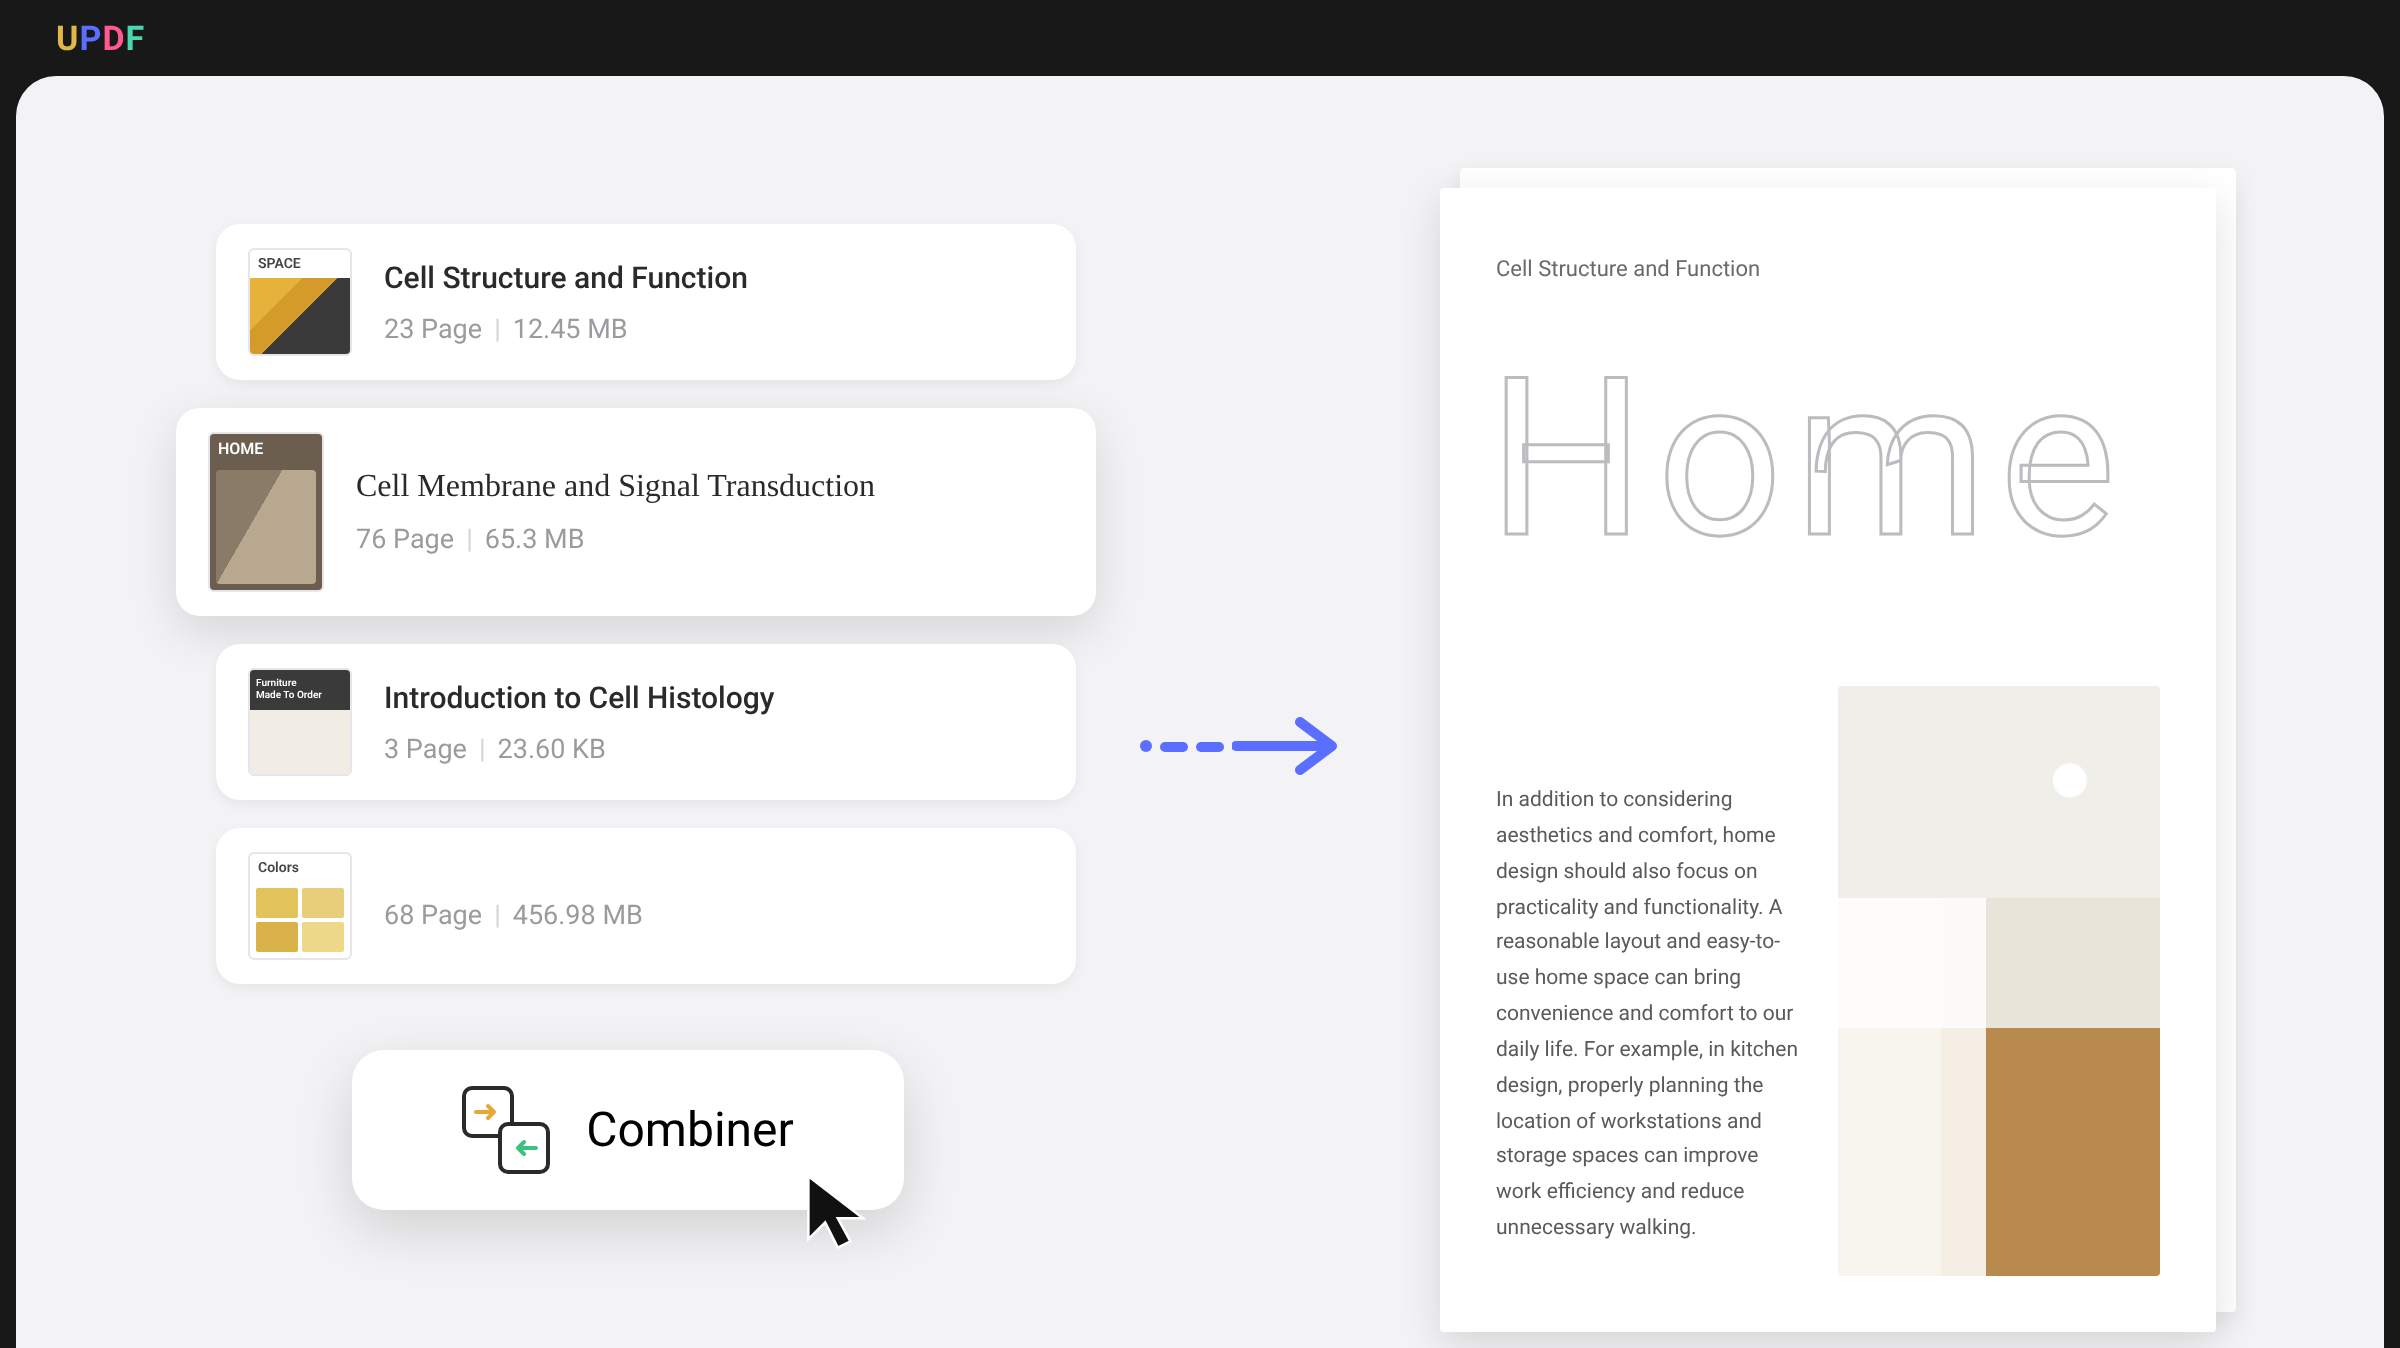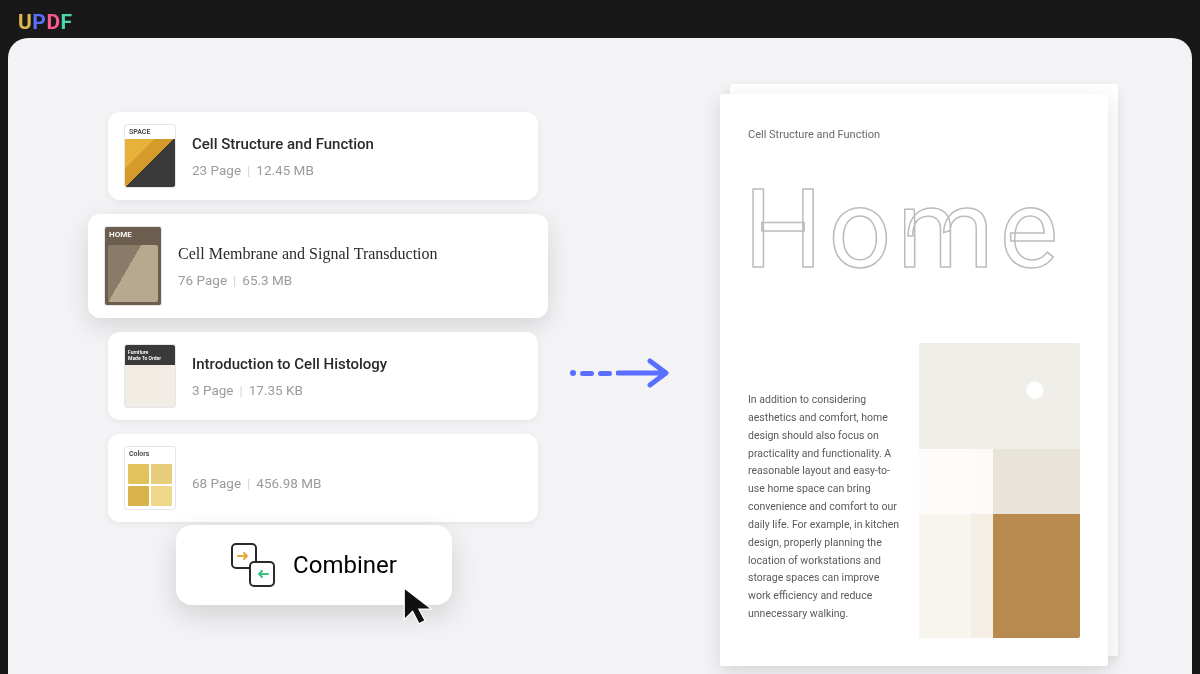--- a/index.html
+++ b/index.html
@@ -6,23 +6,23 @@
   body {
     width: 1200px;
     height: 674px;
     background: #181818;
     font-family: -apple-system, BlinkMacSystemFont, "Segoe UI", Roboto, Helvetica, Arial, sans-serif;
     overflow: hidden;
   }
   .logo {
     position: absolute;
     top: 10px;
-    left: 18px;
+    left: 28px;
     font-weight: 700;
-    font-size: 21px;
+    font-size: 17px;
     letter-spacing: 0.5px;
     text-align: right;
   }
   .logo span:nth-child(1){color:#e0b84a;}
   .logo span:nth-child(2){color:#5a6eff;}
   .logo span:nth-child(3){color:#ff5a8f;}
   .logo span:nth-child(4){color:#4ad6b0;}
 
   .canvas {
     position: absolute;
@@ -43,21 +43,21 @@
     gap:16px;
     padding:12px 16px;
     box-shadow: 0 2px 6px rgba(0,0,0,0.06);
     margin-bottom:14px;
   }
   .card.focus {
     width:460px; margin-left:-20px;
     box-shadow: 0 8px 24px rgba(0,0,0,0.12);
   }
   .thumb {
-    width:52px; height:64px; flex:none;
+    width:52px; height:54px; flex:none;
     border:1px solid #e6e6ea; border-radius:3px;
     background:#fff; display:flex; flex-direction:column; overflow:hidden;
     font-size:6px; color:#666;
   }
   .card.focus .thumb{ width:58px; height:80px; }
   .thumb .t-label { padding:3px 4px; font-size:7px; font-weight:600; color:#444; }
   .thumb .t-fill { flex:1; }
   .info .title { font-size:15px; color:#2a2a2a; font-weight:500; }
   .card.focus .info .title{ font-size:16px;font-family:Liberation Serif, serif; }
   .info .meta { margin-top:9px; font-size:13.5px; color:#9b9b9f; }
@@ -171,21 +171,21 @@
     </div>
 
     <div class="card">
       <div class="thumb intro">
         <div class="t-label">Furniture<br>Made To Order</div>
         <div class="t-fill"></div>
       </div>
       <div class="info">
         <div class="title">Introduction to Cell Histology</div>
         <div class="meta">
-          <span>3 Page</span><span class="sep">|</span><span>17.35 KB</span>
+          <span>3 Page</span><span class="sep">|</span><span>23.60 KB</span>
         </div>
       </div>
     </div>
 
     <div class="card">
       <div class="thumb colors">
         <div class="t-label">Colors</div>
         <div class="t-fill">
             <div class="sw"></div>
             <div class="sw"></div>

